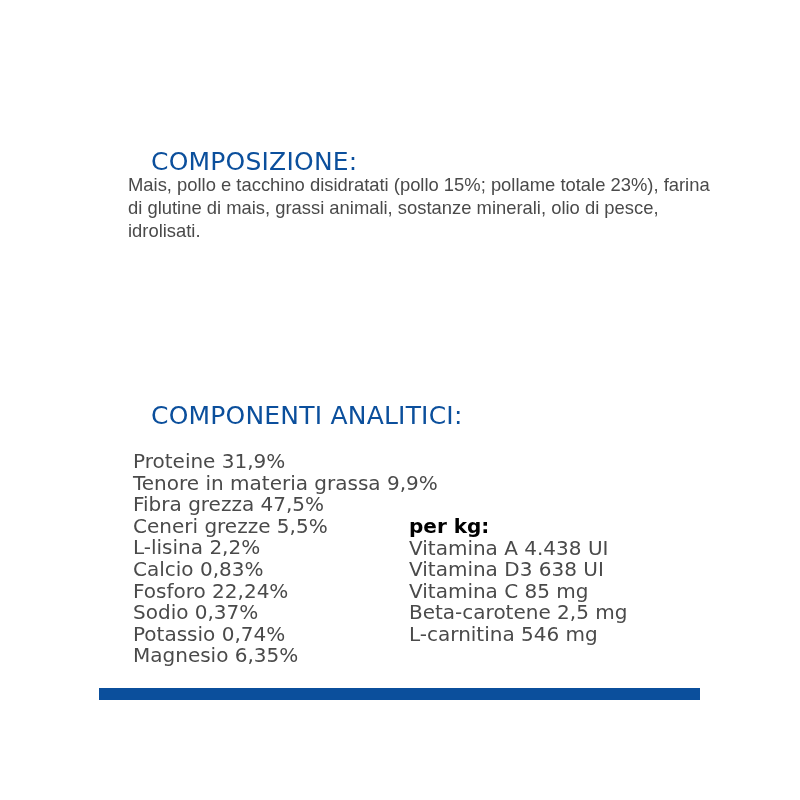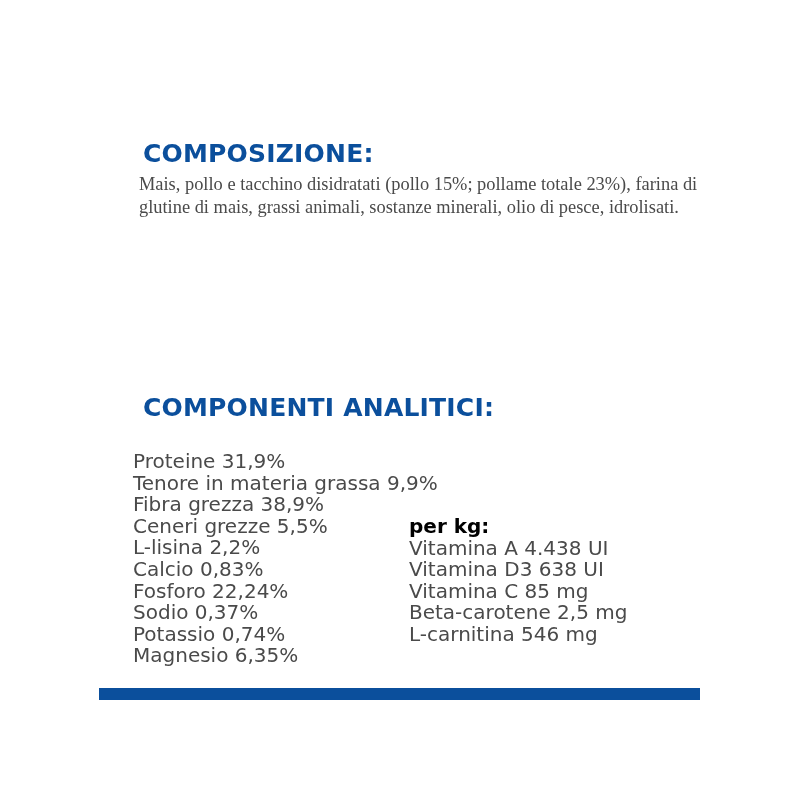--- a/index.html
+++ b/index.html
@@ -1,30 +1,30 @@
 <!DOCTYPE html>
 <html><head>
 <meta charset="utf-8">
 <style>
   html, body { margin: 0; padding: 0; }
   body {
     width: 800px; height: 800px; background: #ffffff; position: relative; overflow: hidden;
     font-family: "DejaVu Sans", "Liberation Sans", sans-serif;
   }
   .heading {
-    position: absolute; left: 135px; margin: 8px;
-    color: #0b4f9c; font-weight: bold; font-size: 25px; letter-spacing: 0.2px;
+    position: absolute; left: 135px; margin: 16px;
+    color: #0b4f9c; font-weight: normal; font-size: 25px; letter-spacing: 0.2px;
     font-family: "DejaVu Sans", sans-serif;
   }
   #h1 { top: 131px; }
   #h2 { top: 385px; }
   .para {
-    position: absolute; left: 139px; top: 173px; width: 600px;
+    position: absolute; left: 128px; top: 173px; width: 600px;
     color: #4a4a4a; font-size: 18.4px; line-height: 23px;
-    font-family: Liberation Serif, serif; font-weight: normal;
+    font-family: Liberation Sans, sans-serif; font-weight: normal;
   }
   .list {
     position: absolute; margin: 0; padding: 0; list-style: none;
     color: #4a4a4a; font-size: 20px; line-height: 21.6px;
     font-family: "DejaVu Sans", sans-serif;
   }
   #analytics { left: 133px; top: 451px; }
   #vitamins { left: 409px; top: 516px; }
   .list li { white-space: nowrap; }
   .perkg { font-weight: bold; color: #000000; }
@@ -37,21 +37,21 @@
 <body>
 
 <h2 id="h1" class="heading">COMPOSIZIONE:</h2>
 <p class="para" style="margin:0;">Mais, pollo e tacchino disidratati (pollo 15%; pollame totale 23%), farina di glutine di mais, grassi animali, sostanze minerali, olio di pesce, idrolisati.</p>
 
 <h2 id="h2" class="heading">COMPONENTI ANALITICI:</h2>
 
 <ul id="analytics" class="list">
   <li>Proteine 31,9%</li>
   <li>Tenore in materia grassa 9,9%</li>
-  <li>Fibra grezza 38,9%</li>
+  <li>Fibra grezza 47,5%</li>
   <li>Ceneri grezze 5,5%</li>
   <li>L-lisina 2,2%</li>
   <li>Calcio 0,83%</li>
   <li>Fosforo 22,24%</li>
   <li>Sodio 0,37%</li>
   <li>Potassio 0,74%</li>
   <li>Magnesio 6,35%</li>
 </ul>
 
 <ul id="vitamins" class="list">

